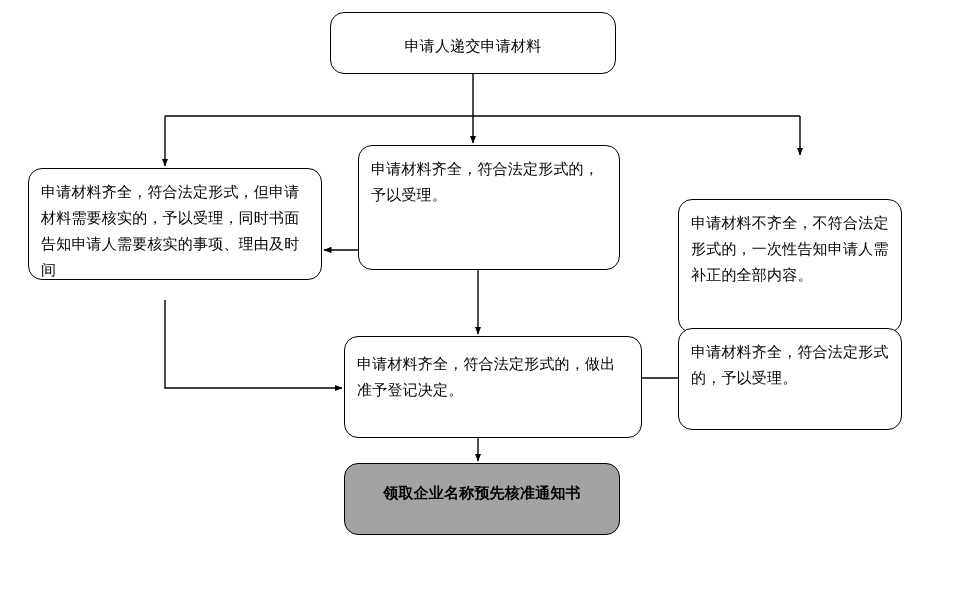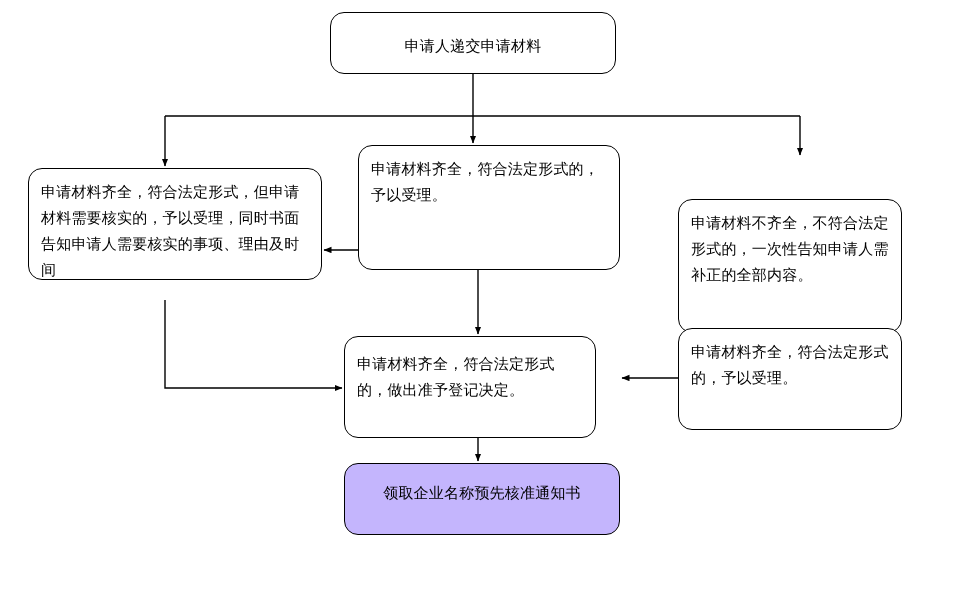--- a/index.html
+++ b/index.html
@@ -85,21 +85,21 @@
       </div>
       <div class="node-box" style="left: 358px; top: 145px; width: 262px; height: 125px; border-color: rgb(0, 0, 0); background: rgb(255, 255, 255);">
         <div class="node-text left-align" style="top: 10px; color: rgb(0, 0, 0);">申请材料齐全，符合法定形式的，予以受理。</div>
       </div>
       <div class="node-box" style="left: 678px; top: 157px; width: 224px; height: 134px; border-color: rgb(0, 0, 0); background: rgb(255, 255, 255); margin-top: 42px;">
         <div class="node-text left-align" style="top: 10px; color: rgb(0, 0, 0);">申请材料不齐全，不符合法定形式的，一次性告知申请人需补正的全部内容。</div>
       </div>
       <div class="node-box" style="left: 678px; top: 328px; width: 224px; height: 102px; border-color: rgb(0, 0, 0); background: rgb(255, 255, 255);">
         <div class="node-text left-align" style="top: 10px; color: rgb(0, 0, 0);">申请材料齐全，符合法定形式的，予以受理。</div>
       </div>
-      <div class="node-box" style="left: 344px; top: 336px; width: 252px; height: 102px; border-color: rgb(0, 0, 0); background: rgb(255, 255, 255);">
+      <div class="node-box" style="left: 344px; top: 336px; width: 298px; height: 102px; border-color: rgb(0, 0, 0); background: rgb(255, 255, 255);">
         <div class="node-text left-align" style="top: 14px; color: rgb(0, 0, 0);">申请材料齐全，符合法定形式的，做出准予登记决定。</div>
       </div>
-      <div class="node-box" style="left: 344px; top: 463px; width: 276px; height: 72px; border-color: rgb(0, 0, 0); background: #c4b5fd;">
+      <div class="node-box" style="left: 344px; top: 463px; width: 276px; height: 72px; border-color: rgb(0, 0, 0); background: #a3a3a3; font-weight: bold;">
         <div class="node-text center-align" style="top: 16px; color: rgb(0, 0, 0);">领取企业名称预先核准通知书</div>
       </div>
     </div>
 
 </div>
 
 </body></html>

